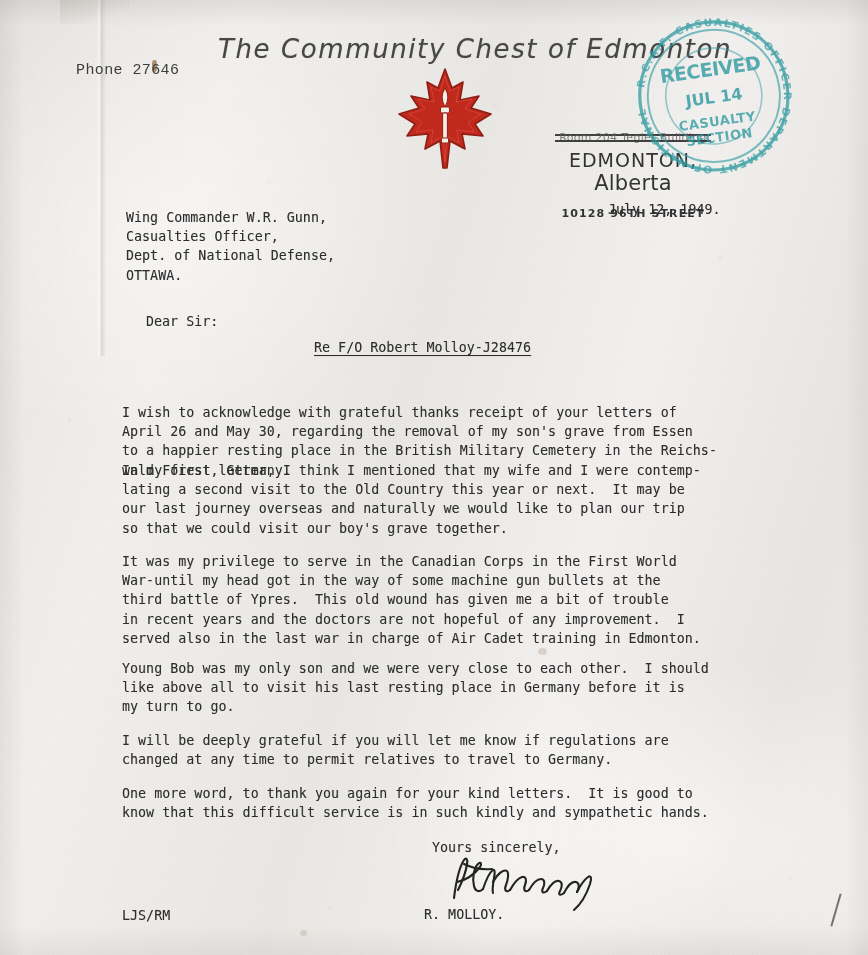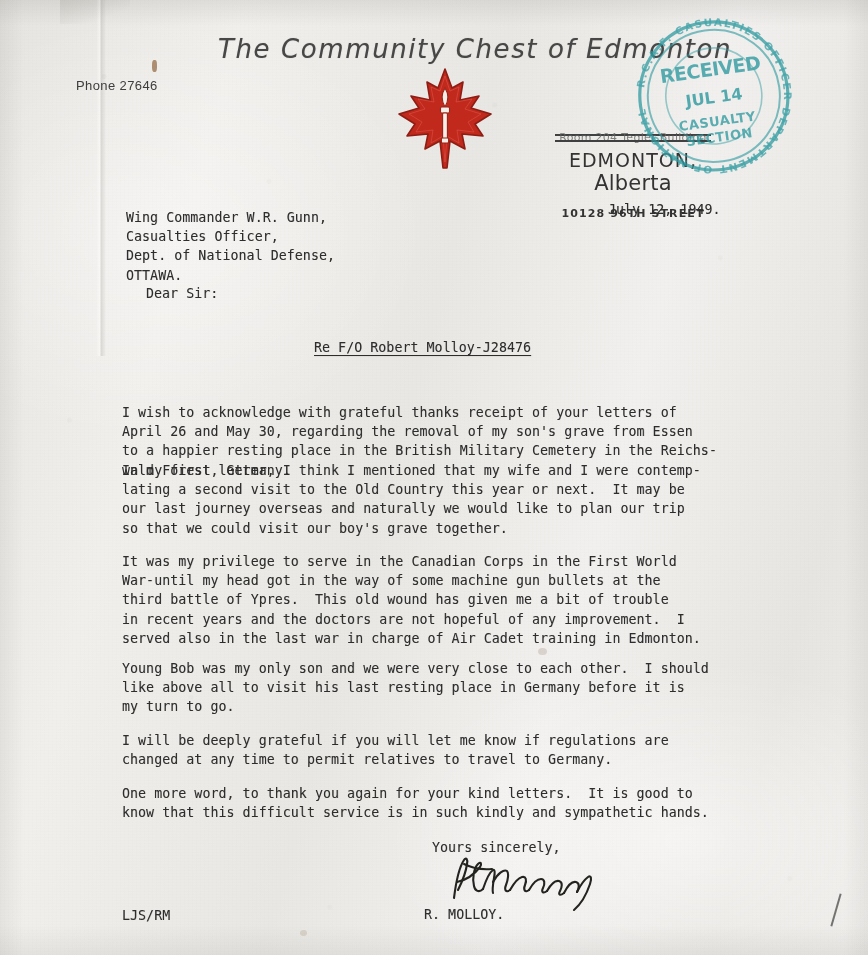--- a/index.html
+++ b/index.html
@@ -95,26 +95,25 @@
     color: #3b3b3b;
     white-space: nowrap;
     opacity: .93;
     text-shadow: 0 0 1px rgba(90,90,90,.45);
     font-style: italic;
   }
   .phone {
     position: absolute;
     left: 76px;
     top: 62px;
-    font-family: Liberation Sans, sans-serif;
-    font-size: 13px;
+    font-family: Liberation Mono, monospace;
+    font-size: 15px;
     font-weight: 400;
     letter-spacing: .4px;
     color: #3d3d3d;
-    margin-top: 16px;
   }
 
   
   .leaf-wrap {
     position: absolute;
     left: 395px;
     top: 66px;
     width: 100px;
     height: 105px;
   }
@@ -190,21 +189,21 @@
     font-family: "DejaVu Sans Mono", monospace;
     font-size: 13.2px;
     line-height: 19.2px;
     color: #2d2d2d;
     white-space: pre;
     letter-spacing: .1px;
     text-shadow: .35px .25px .35px rgba(60,60,60,.30);
   }
   .date      { left: 608px; top: 200px; }
   .recipient { left: 126px; top: 208px; }
-  .salutation{ left: 126px; top: 284px; padding-left: 20px; }
+  .salutation{ left: 126px; top: 312px; padding-left: 20px; }
   .subject   { left: 314px; top: 338px; text-decoration: underline; text-underline-offset: 3px; }
   .para      { left: 122px; }
   .p1 { top: 375px; margin-top: 28px; }
   .p2 { top: 461px; }
   .p3 { top: 552px; }
   .p4 { top: 659px; }
   .p5 { top: 731px; }
   .p6 { top: 784px; }
   .closing   { left: 432px; top: 838px; }
   .signer    { left: 424px; top: 905px; }

